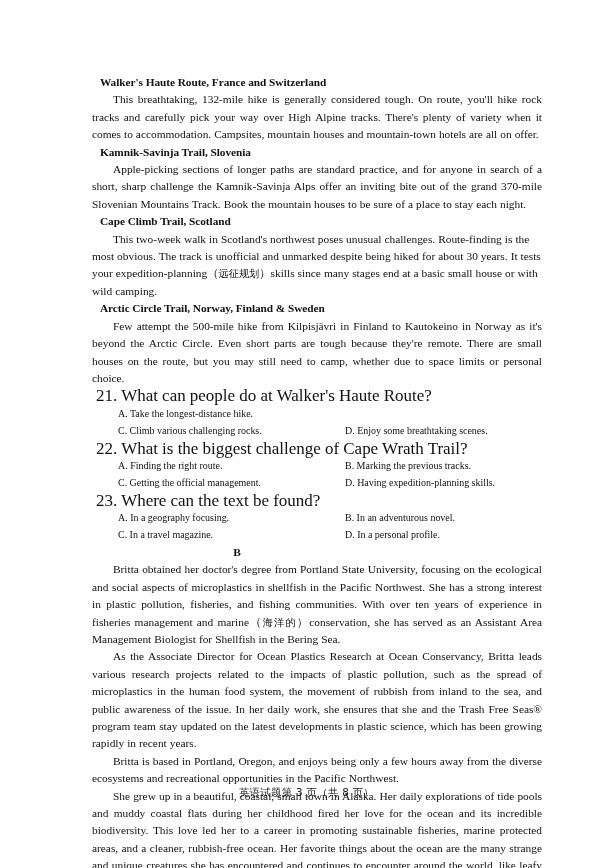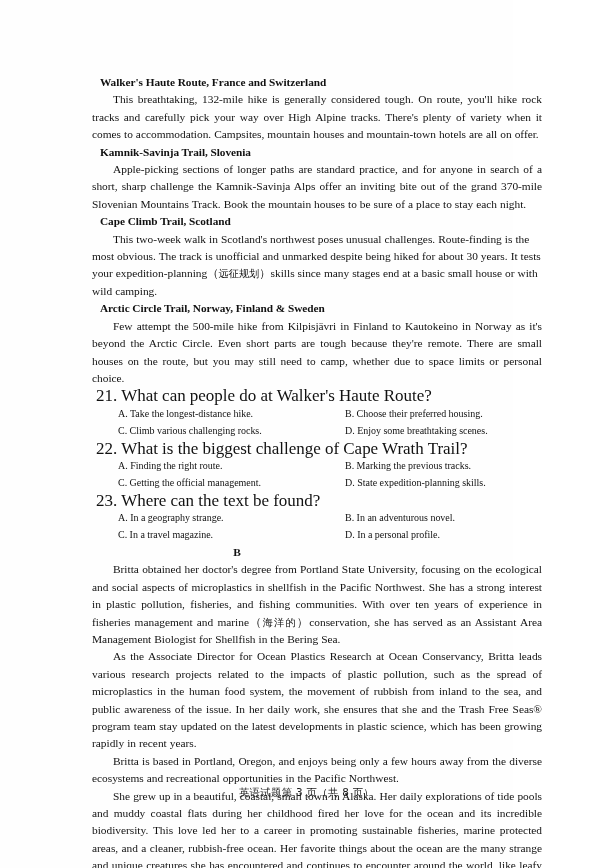--- a/index.html
+++ b/index.html
@@ -119,44 +119,43 @@
       <h3 class="heading">Cape Climb Trail, Scotland</h3>
       <p class="body-text nojust"><span>This two-week walk in Scotland's northwest poses unusual challenges. Route-finding is the most obvious. The track is unofficial and unmarked despite being hiked for about 30 years. It tests your expedition-planning（</span><span class="cn">远征规划</span><span>）skills since many stages end at a basic small house or with wild camping.</span></p>
 
       <h3 class="heading">Arctic Circle Trail, Norway, Finland &amp; Sweden</h3>
       <p class="body-text">Few attempt the 500-mile hike from Kilpisjävri in Finland to Kautokeino in Norway as it's beyond the Arctic Circle. Even short parts are tough because they're remote. There are small houses on the route, but you may still need to camp, whether due to space limits or personal choice.</p>
 
       <div>
         <p class="question"><span>21.</span> <span>What can people do at Walker's Haute Route?</span></p>
         <div class="options">
           <span class="opt-a">A. Take the longest-distance hike.</span>
-          <span class="opt-b">B. Choose their preferred housing.</span>
         </div>
         <div class="options">
           <span class="opt-a">C. Climb various challenging rocks.</span>
           <span class="opt-b">D. Enjoy some breathtaking scenes.</span>
         </div>
       </div>
 
       <div>
         <p class="question"><span>22.</span> <span>What is the biggest challenge of Cape Wrath Trail?</span></p>
         <div class="options">
           <span class="opt-a">A. Finding the right route.</span>
           <span class="opt-b">B. Marking the previous tracks.</span>
         </div>
         <div class="options">
           <span class="opt-a">C. Getting the official management.</span>
-          <span class="opt-b">D. State expedition-planning skills.</span>
+          <span class="opt-b">D. Having expedition-planning skills.</span>
         </div>
       </div>
 
       <div>
         <p class="question"><span>23.</span> <span>Where can the text be found?</span></p>
         <div class="options">
-          <span class="opt-a">A. In a geography strange.</span>
+          <span class="opt-a">A. In a geography focusing.</span>
           <span class="opt-b">B. In an adventurous novel.</span>
         </div>
         <div class="options">
           <span class="opt-a">C. In a travel magazine.</span>
           <span class="opt-b">D. In a personal profile.</span>
         </div>
       </div>
 
     </div>
 

